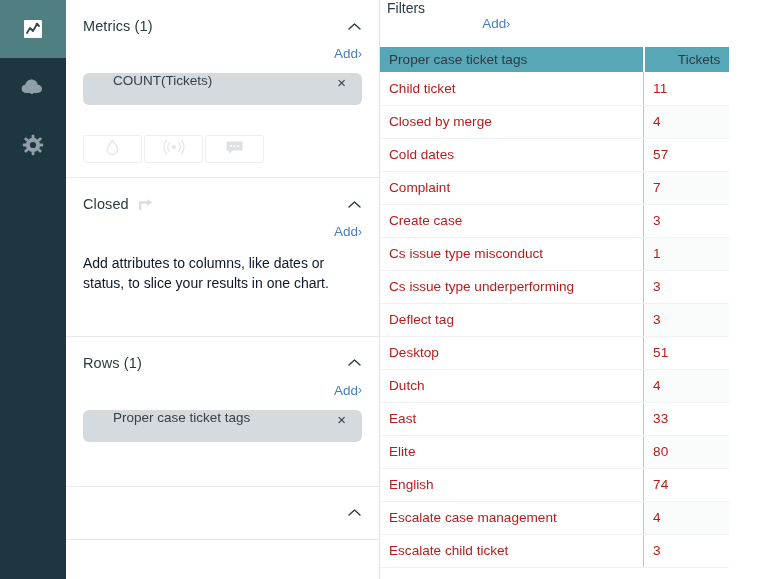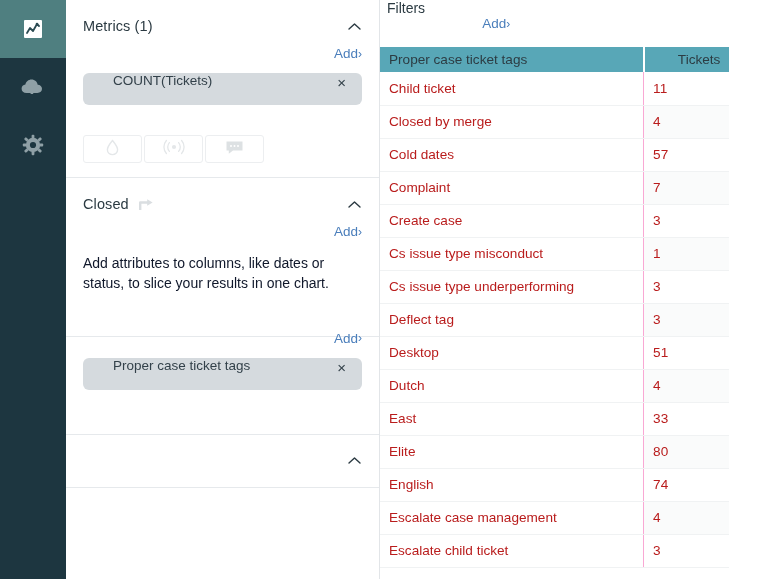--- a/index.html
+++ b/index.html
@@ -225,20 +225,28 @@
       <div class="add-row">
         <span class="add-link">
           <span>Add</span>
           <span class="caret">›</span>
         </span>
       </div>
       <div class="hint">Add attributes to columns, like dates or status, to slice your results in one chart.</div>
     </div>
 
     <div class="section">
+      <div class="section-head">
+        <span class="section-title">Rows (1)</span>
+        <span class="chev">
+          <svg width="13" height="9" viewBox="0 0 13 9">
+              <polyline points="1,7 6.5,2 12,7" fill="none" stroke="#2b3a42" stroke-width="1.4" stroke-linecap="round" stroke-linejoin="round"></polyline>
+            </svg>
+        </span>
+      </div>
       <div class="add-row">
         <span class="add-link">
           <span>Add</span>
           <span class="caret">›</span>
         </span>
       </div>
       <div class="chip">
         <span class="chip-label">Proper case ticket tags</span>
         <span class="chip-x">×</span>
       </div>

